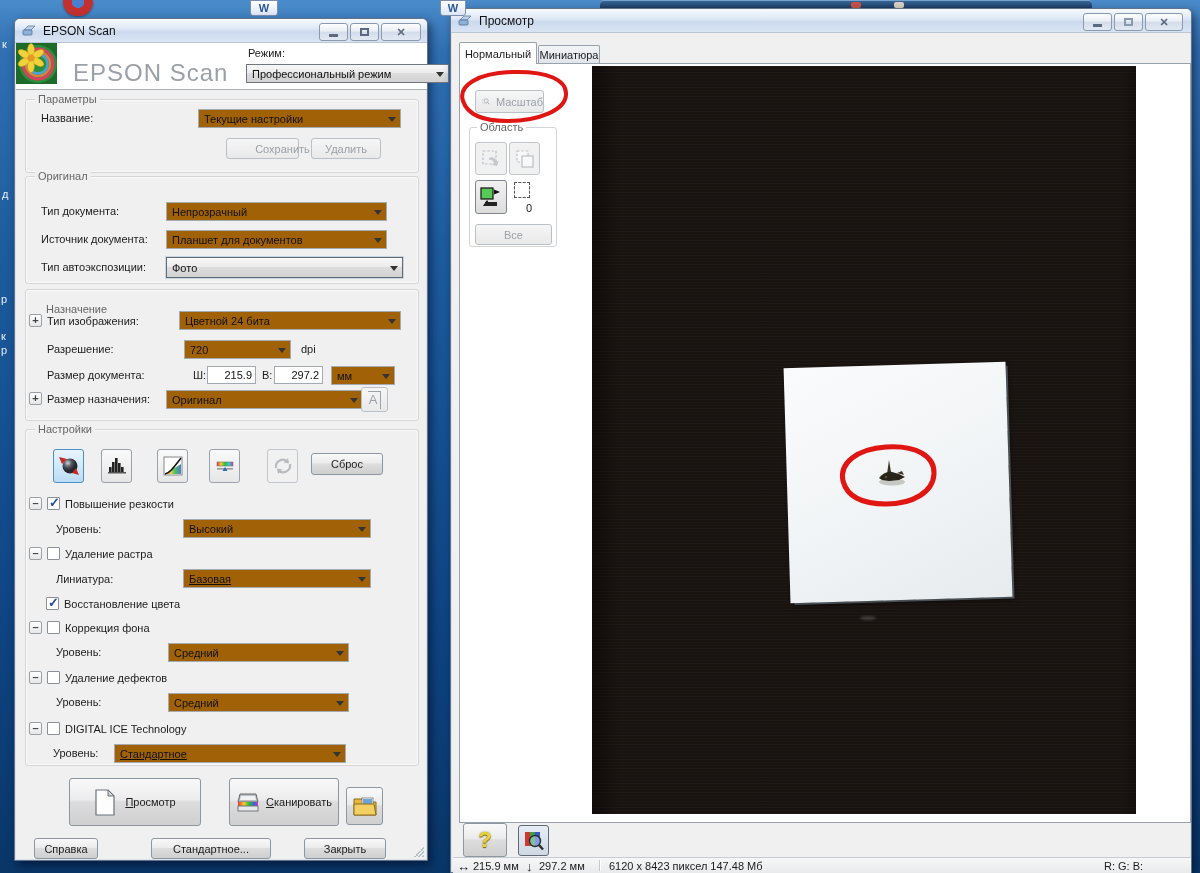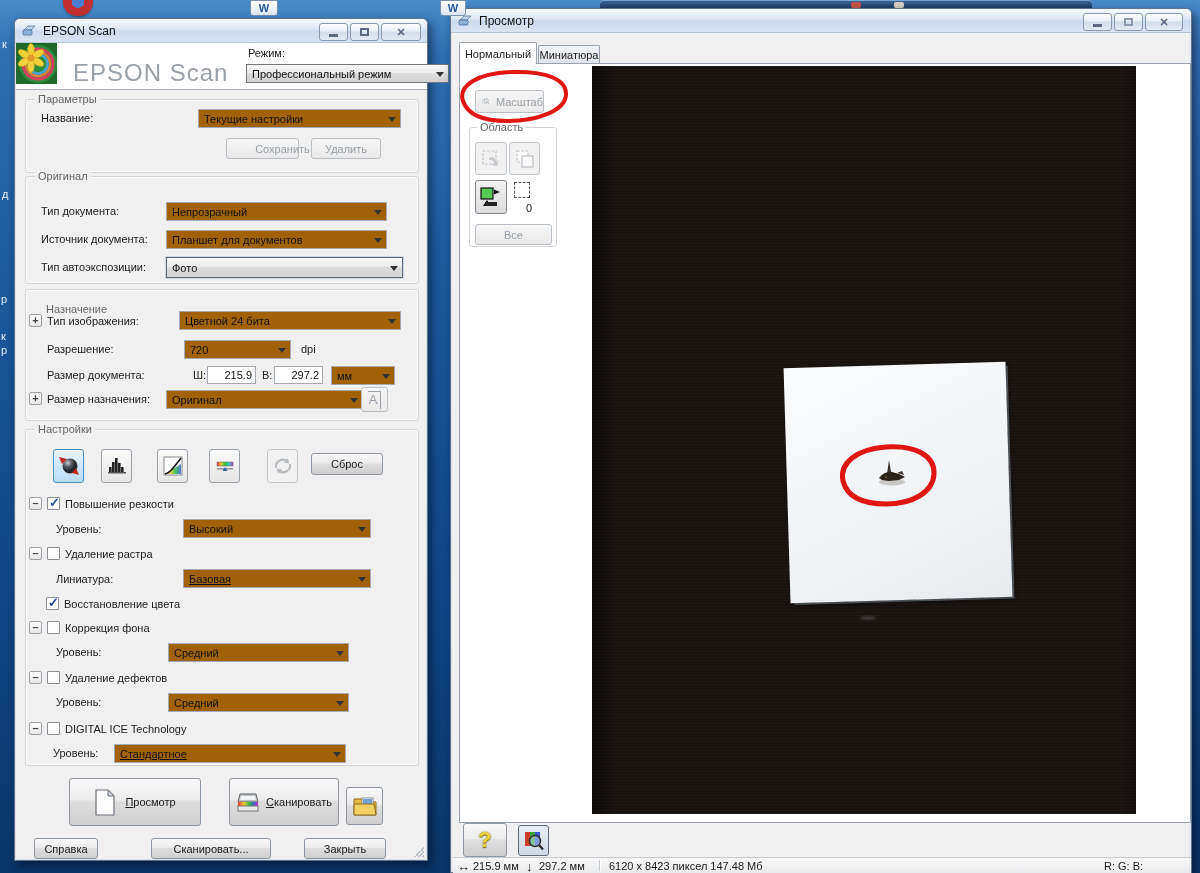--- a/index.html
+++ b/index.html
@@ -327,21 +327,21 @@
     <svg width="24" height="22" viewBox="0 0 24 22">
       <path d="M1 4 L9 4 L11 7 L23 7 L23 20 L1 20 Z" fill="#e8b93e" stroke="#8c6d1c" stroke-width="1"></path>
       <rect x="9" y="3" width="11" height="9" fill="#fff" stroke="#777" stroke-width=".8"></rect>
       <rect x="10" y="4" width="9" height="5" fill="#6fa3d8"></rect>
       <rect x="10" y="9" width="9" height="2" fill="#7cb56d"></rect>
       <path d="M1 9 L21 9 L23 20 L1 20 Z" fill="#f3cf64" stroke="#8c6d1c" stroke-width="1"></path>
     </svg>
   </div>
 
   <div class="btn" style="left:19px;top:819px;width:64px;height:21px;">Справка</div>
-  <div class="btn" style="left:136px;top:819px;width:120px;height:21px;">Сканировать...</div>
+  <div class="btn" style="left:136px;top:819px;width:120px;height:21px;">Стандартное...</div>
   <div class="btn" style="left:289px;top:819px;width:82px;height:21px;">Закрыть</div>
   <div class="abs" style="right:3px;bottom:3px;width:10px;height:10px;background:
     linear-gradient(135deg, transparent 0 50%, #b9bfc6 50% 60%, transparent 60% 70%, #b9bfc6 70% 80%, transparent 80% 90%, #b9bfc6 90%);"></div>
 </div>
 
 <div class="window" style="left:450px;top:8px;width:742px;height:865px;border-radius:6px 6px 0 0;">
   <div class="titlebar">
     <span style="margin-right:6px;">
       <svg width="15" height="13" viewBox="0 0 15 13">
           <path d="M2 6 L6 2 L13 2 L9 6 Z" fill="#bcd2ea" stroke="#5f7ea3" stroke-width=".8"></path>

